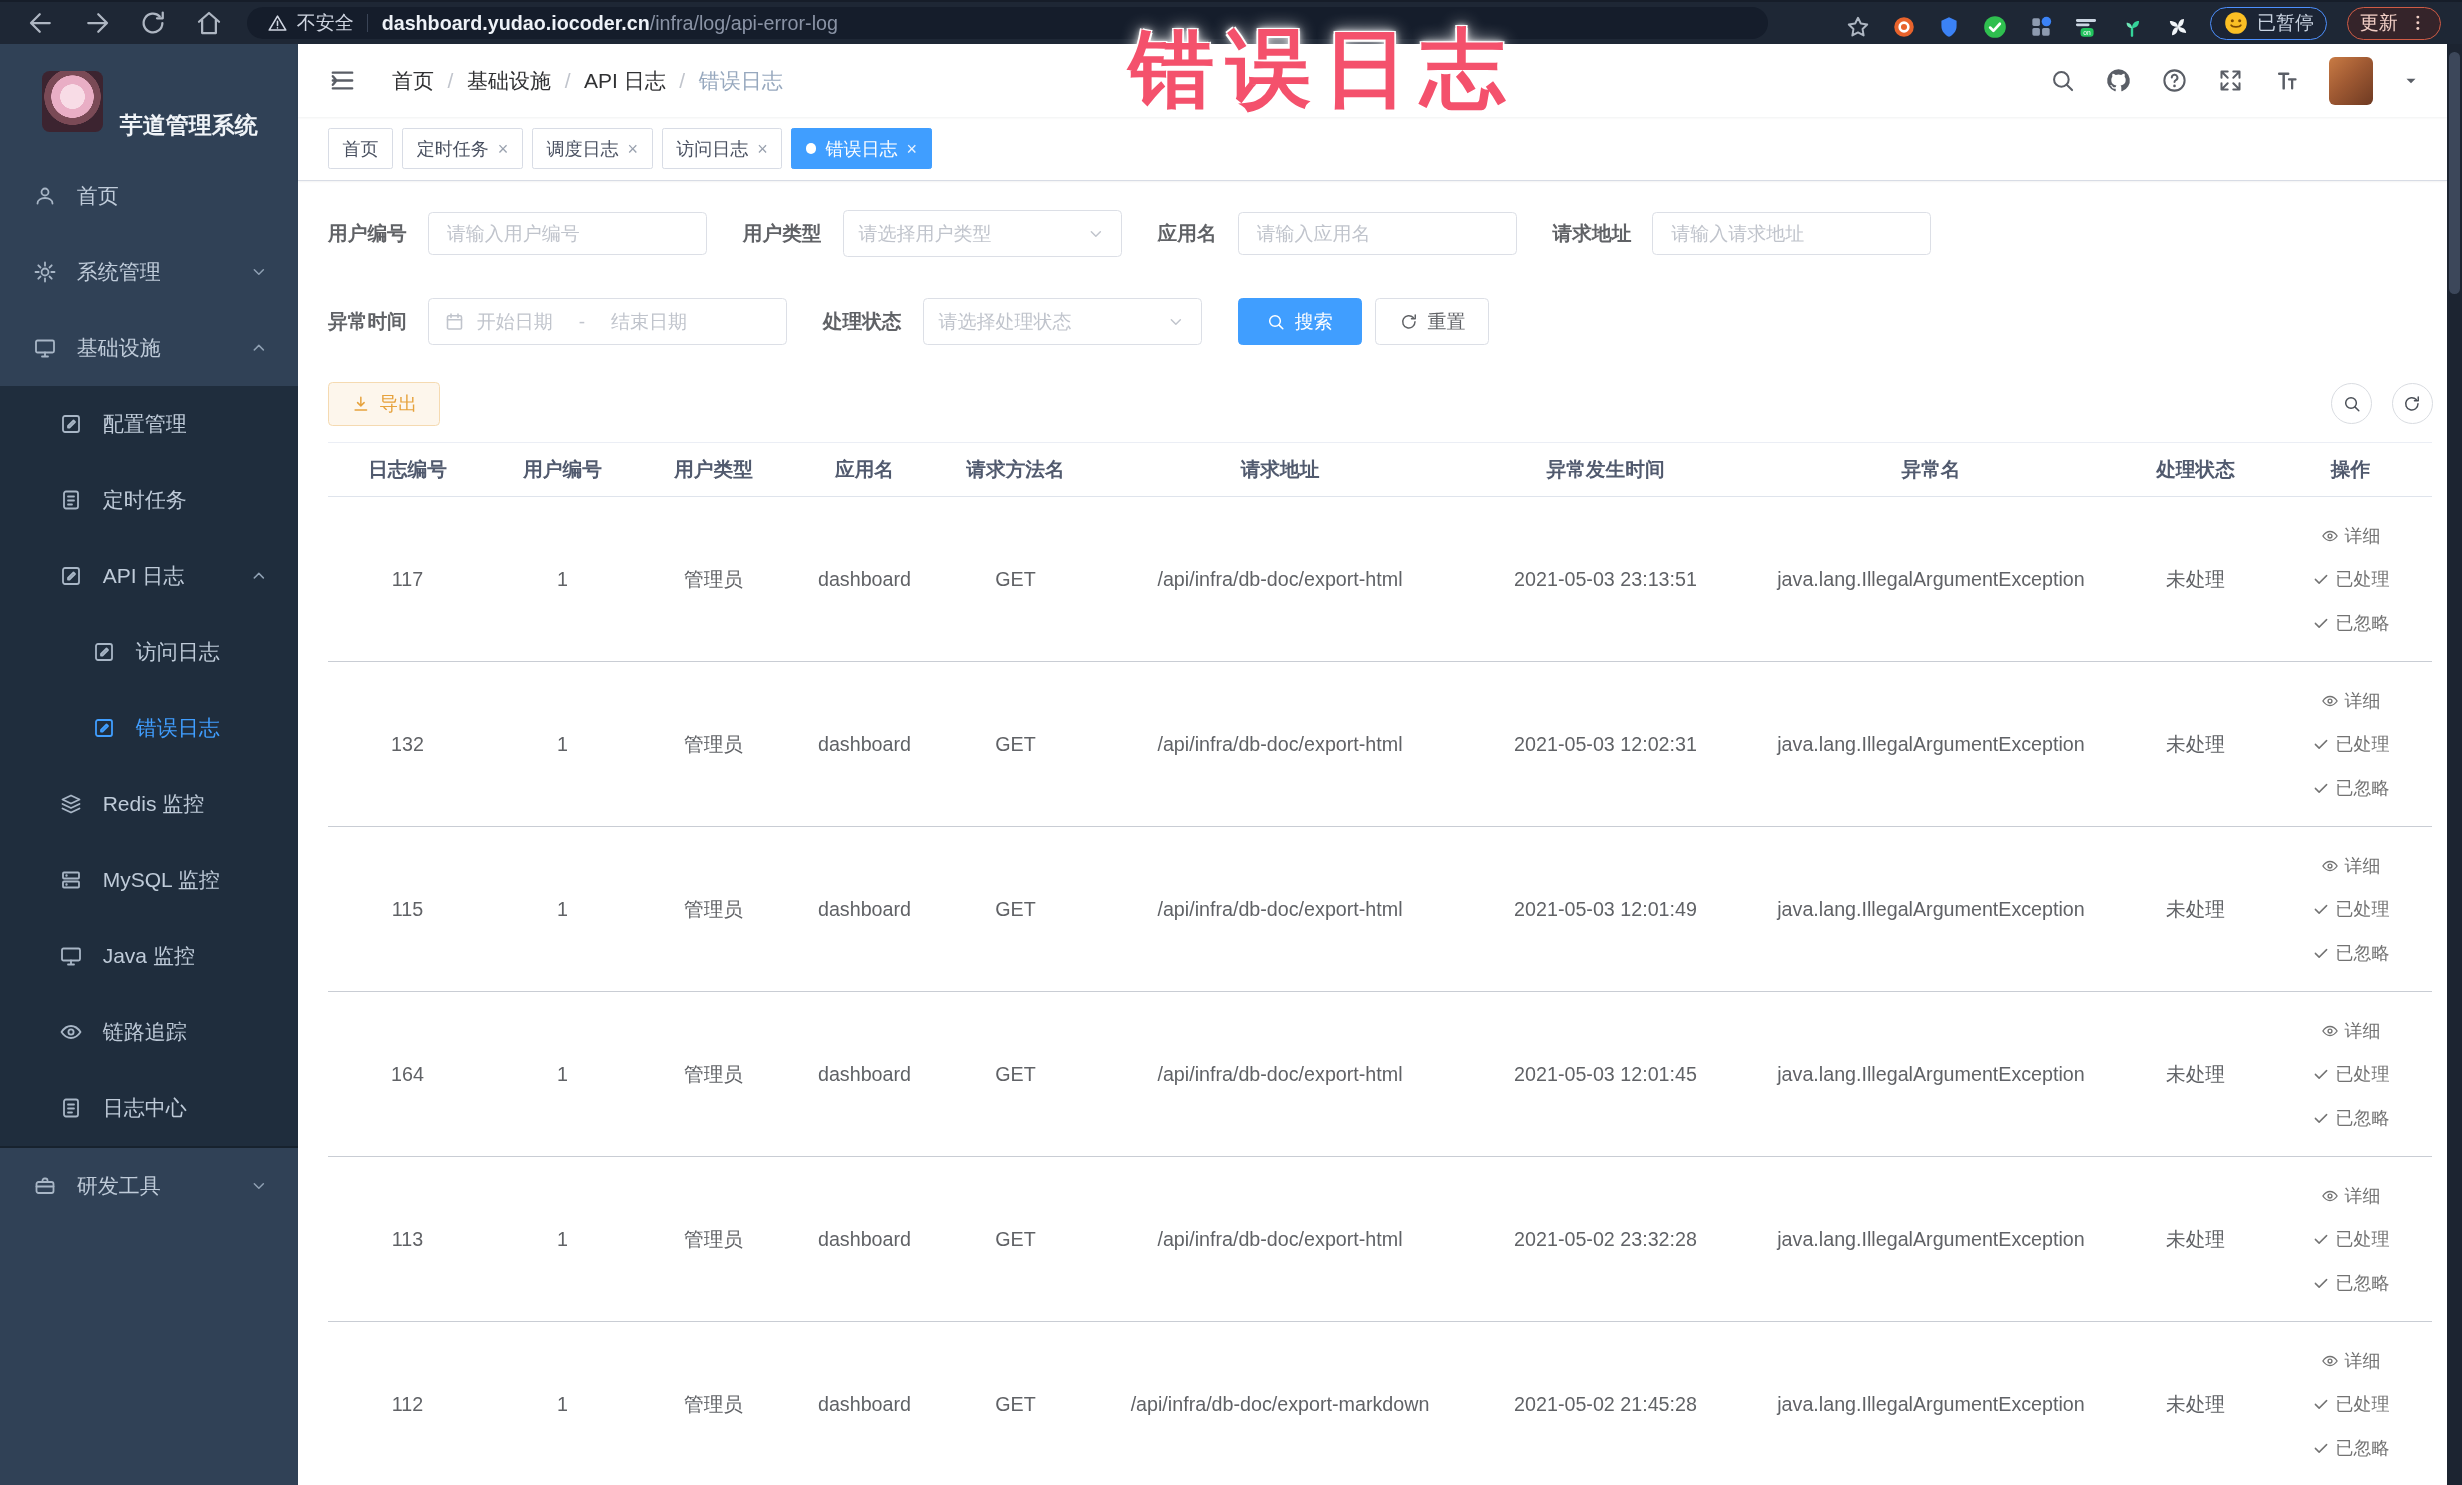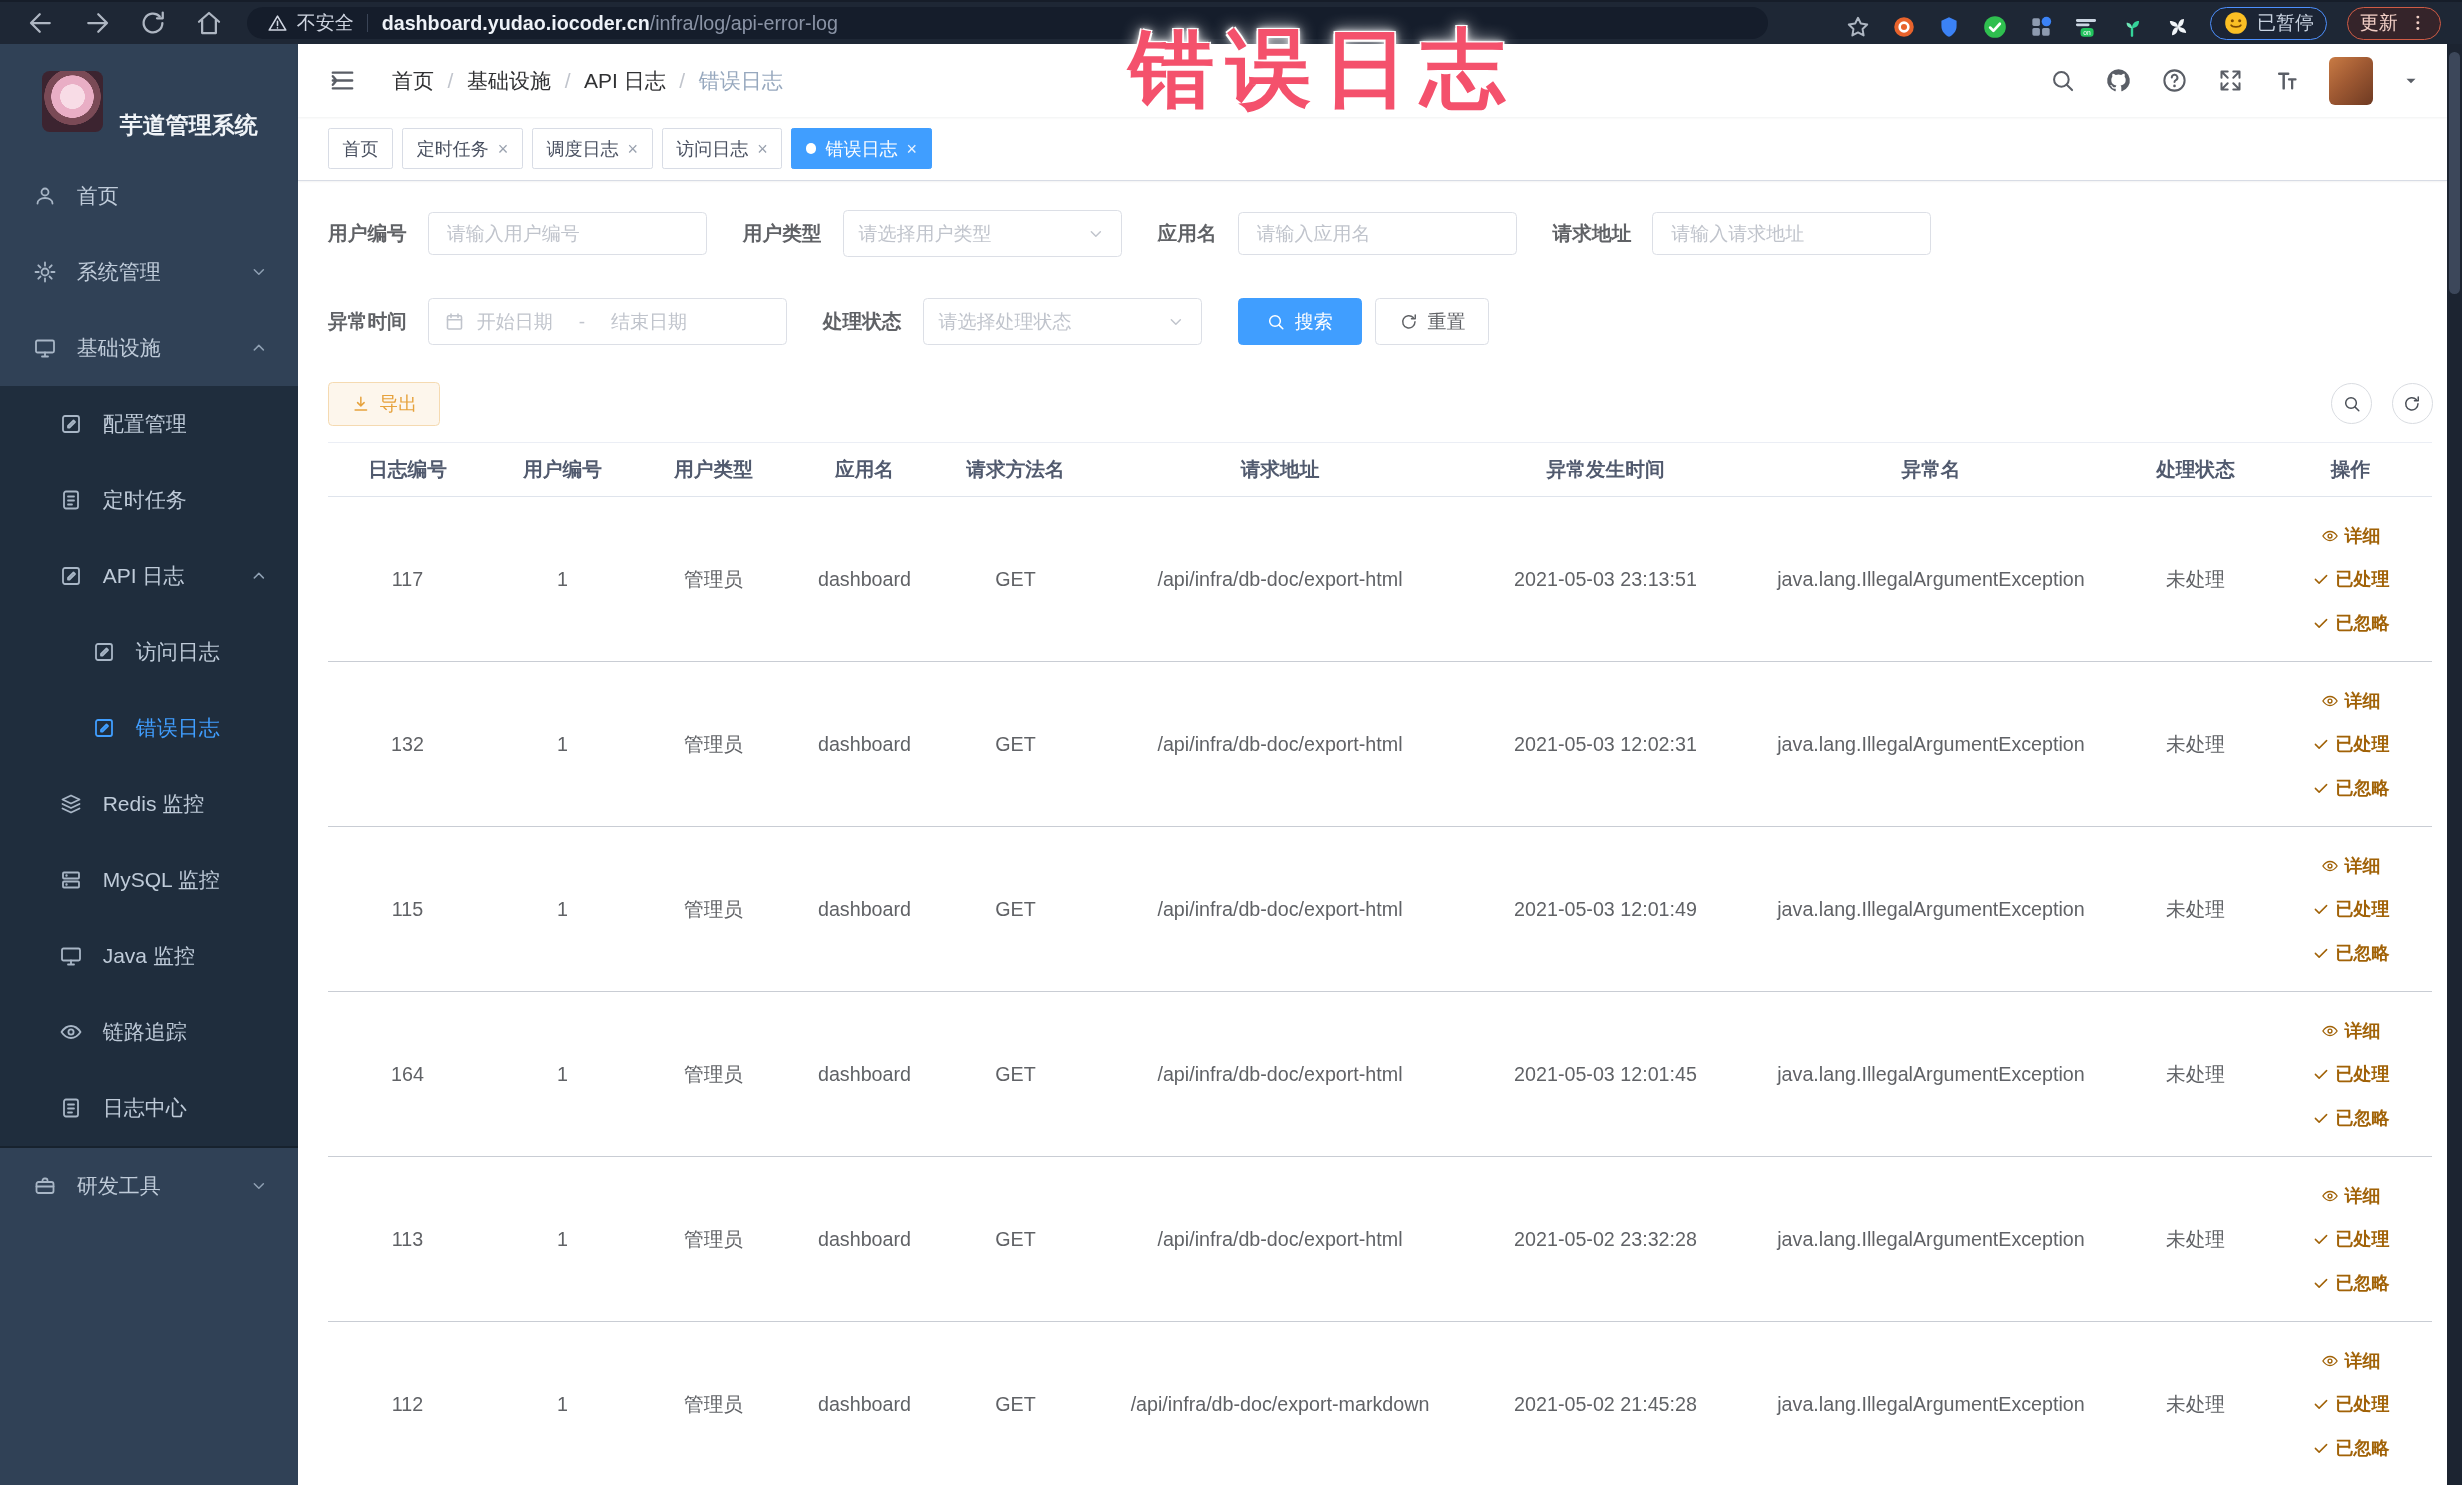--- a/index.html
+++ b/index.html
@@ -108,21 +108,21 @@
 
   
   .tbl { margin-top:16.7px; width:2104px; --cols:159px 151px 151px 151px 151px 378px 273px 378px 151px 159px; }
   .thead { display:grid; grid-template-columns:var(--cols); height:55px; align-items:center;
     border-top:0.8px solid #ebeef5; border-bottom:0.8px solid #dfe4ec; }
   .th { font-size:19.7px; font-weight:700; color:#515a6e; text-align:center; white-space:nowrap; }
   .trow { display:grid; grid-template-columns:var(--cols); height:165px; align-items:center;
     border-bottom:0.8px solid #c9cdd4; }
   .td { font-size:19.7px; color:#606266; text-align:center; white-space:nowrap; overflow:hidden; padding:0 6px; }
   .td-actions { display:flex; flex-direction:column; align-items:center; justify-content:center; gap:19.7px; }
-  .act-link { display:flex; align-items:center; gap:6px; color:#a16207; font-size:18px; cursor:pointer; white-space:nowrap;font-weight:bold; }
+  .act-link { display:flex; align-items:center; gap:6px; color:#737373; font-size:18px; cursor:pointer; white-space:nowrap; }
   .act-link .a-ic { width:18px; height:18px; flex:none; }
 
   
   .scrollbar { position:absolute; right:0; top:44px; width:15px; height:1442px; background:#1c2431; z-index:6; cursor:pointer;}
   .scroll-thumb { position:absolute; left:2.3px; top:7.6px; width:10.6px; height:242px; border-radius:5.3px; background:#3c475a; }
 </style>
 </head>
 <body>
 
 <div class="chrome">

